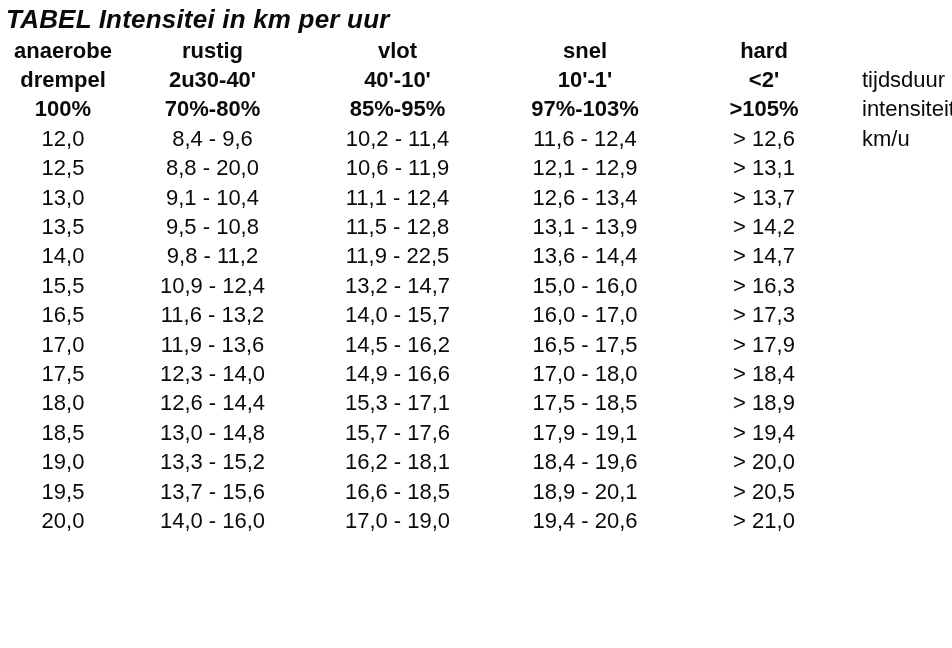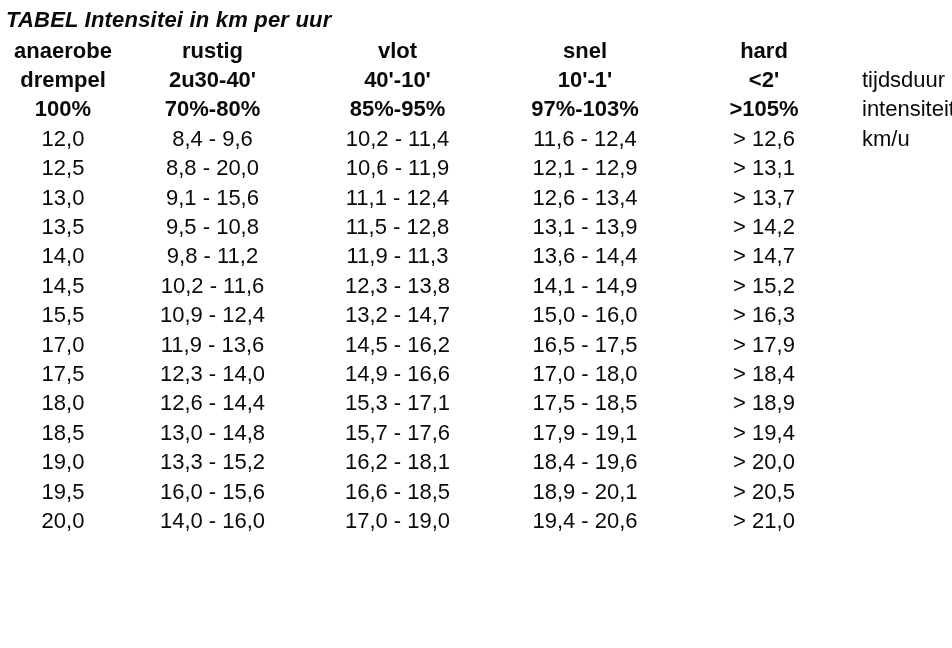--- a/index.html
+++ b/index.html
@@ -11,21 +11,21 @@
     width: 952px;
     height: 648px;
     overflow: hidden;
     font-family: "Liberation Sans", sans-serif;
     color: #0a0a0a;
   }
   .page {
     padding-top: 3px;
   }
   .title {
-    font-size: 22px;
+    font-size: 26px;
     font-weight: bold;
     font-style: italic;
     line-height: 33px;
     padding-left: 6px;
     letter-spacing: 0.2px;
     white-space: nowrap;
   }
   table.intensity {
     border-collapse: collapse;
     table-layout: fixed;
@@ -115,59 +115,59 @@
         <tr>
     <td class="col-0">12,5</td>
     <td class="col-1">8,8 - 20,0</td>
     <td class="col-2">10,6 - 11,9</td>
     <td class="col-3">12,1 - 12,9</td>
     <td class="col-4">&gt; 13,1</td>
     <td class="col-5"></td>
   </tr>
         <tr>
     <td class="col-0">13,0</td>
-    <td class="col-1">9,1 - 15,6</td>
+    <td class="col-1">9,1 - 10,4</td>
     <td class="col-2">11,1 - 12,4</td>
     <td class="col-3">12,6 - 13,4</td>
     <td class="col-4">&gt; 13,7</td>
     <td class="col-5"></td>
   </tr>
         <tr>
     <td class="col-0">13,5</td>
     <td class="col-1">9,5 - 10,8</td>
     <td class="col-2">11,5 - 12,8</td>
     <td class="col-3">13,1 - 13,9</td>
     <td class="col-4">&gt; 14,2</td>
     <td class="col-5"></td>
   </tr>
         <tr>
     <td class="col-0">14,0</td>
     <td class="col-1">9,8 - 11,2</td>
-    <td class="col-2">11,9 - 11,3</td>
+    <td class="col-2">11,9 - 22,5</td>
     <td class="col-3">13,6 - 14,4</td>
     <td class="col-4">&gt; 14,7</td>
-    <td class="col-5"></td>
-  </tr>
-        <tr>
-    <td class="col-0">14,5</td>
-    <td class="col-1">10,2 - 11,6</td>
-    <td class="col-2">12,3 - 13,8</td>
-    <td class="col-3">14,1 - 14,9</td>
-    <td class="col-4">&gt; 15,2</td>
     <td class="col-5"></td>
   </tr>
         <tr>
     <td class="col-0">15,5</td>
     <td class="col-1">10,9 - 12,4</td>
     <td class="col-2">13,2 - 14,7</td>
     <td class="col-3">15,0 - 16,0</td>
     <td class="col-4">&gt; 16,3</td>
     <td class="col-5"></td>
   </tr>
         <tr>
+    <td class="col-0">16,5</td>
+    <td class="col-1">11,6 - 13,2</td>
+    <td class="col-2">14,0 - 15,7</td>
+    <td class="col-3">16,0 - 17,0</td>
+    <td class="col-4">&gt; 17,3</td>
+    <td class="col-5"></td>
+  </tr>
+        <tr>
     <td class="col-0">17,0</td>
     <td class="col-1">11,9 - 13,6</td>
     <td class="col-2">14,5 - 16,2</td>
     <td class="col-3">16,5 - 17,5</td>
     <td class="col-4">&gt; 17,9</td>
     <td class="col-5"></td>
   </tr>
         <tr>
     <td class="col-0">17,5</td>
     <td class="col-1">12,3 - 14,0</td>
@@ -195,21 +195,21 @@
         <tr>
     <td class="col-0">19,0</td>
     <td class="col-1">13,3 - 15,2</td>
     <td class="col-2">16,2 - 18,1</td>
     <td class="col-3">18,4 - 19,6</td>
     <td class="col-4">&gt; 20,0</td>
     <td class="col-5"></td>
   </tr>
         <tr>
     <td class="col-0">19,5</td>
-    <td class="col-1">16,0 - 15,6</td>
+    <td class="col-1">13,7 - 15,6</td>
     <td class="col-2">16,6 - 18,5</td>
     <td class="col-3">18,9 - 20,1</td>
     <td class="col-4">&gt; 20,5</td>
     <td class="col-5"></td>
   </tr>
         <tr>
     <td class="col-0">20,0</td>
     <td class="col-1">14,0 - 16,0</td>
     <td class="col-2">17,0 - 19,0</td>
     <td class="col-3">19,4 - 20,6</td>

